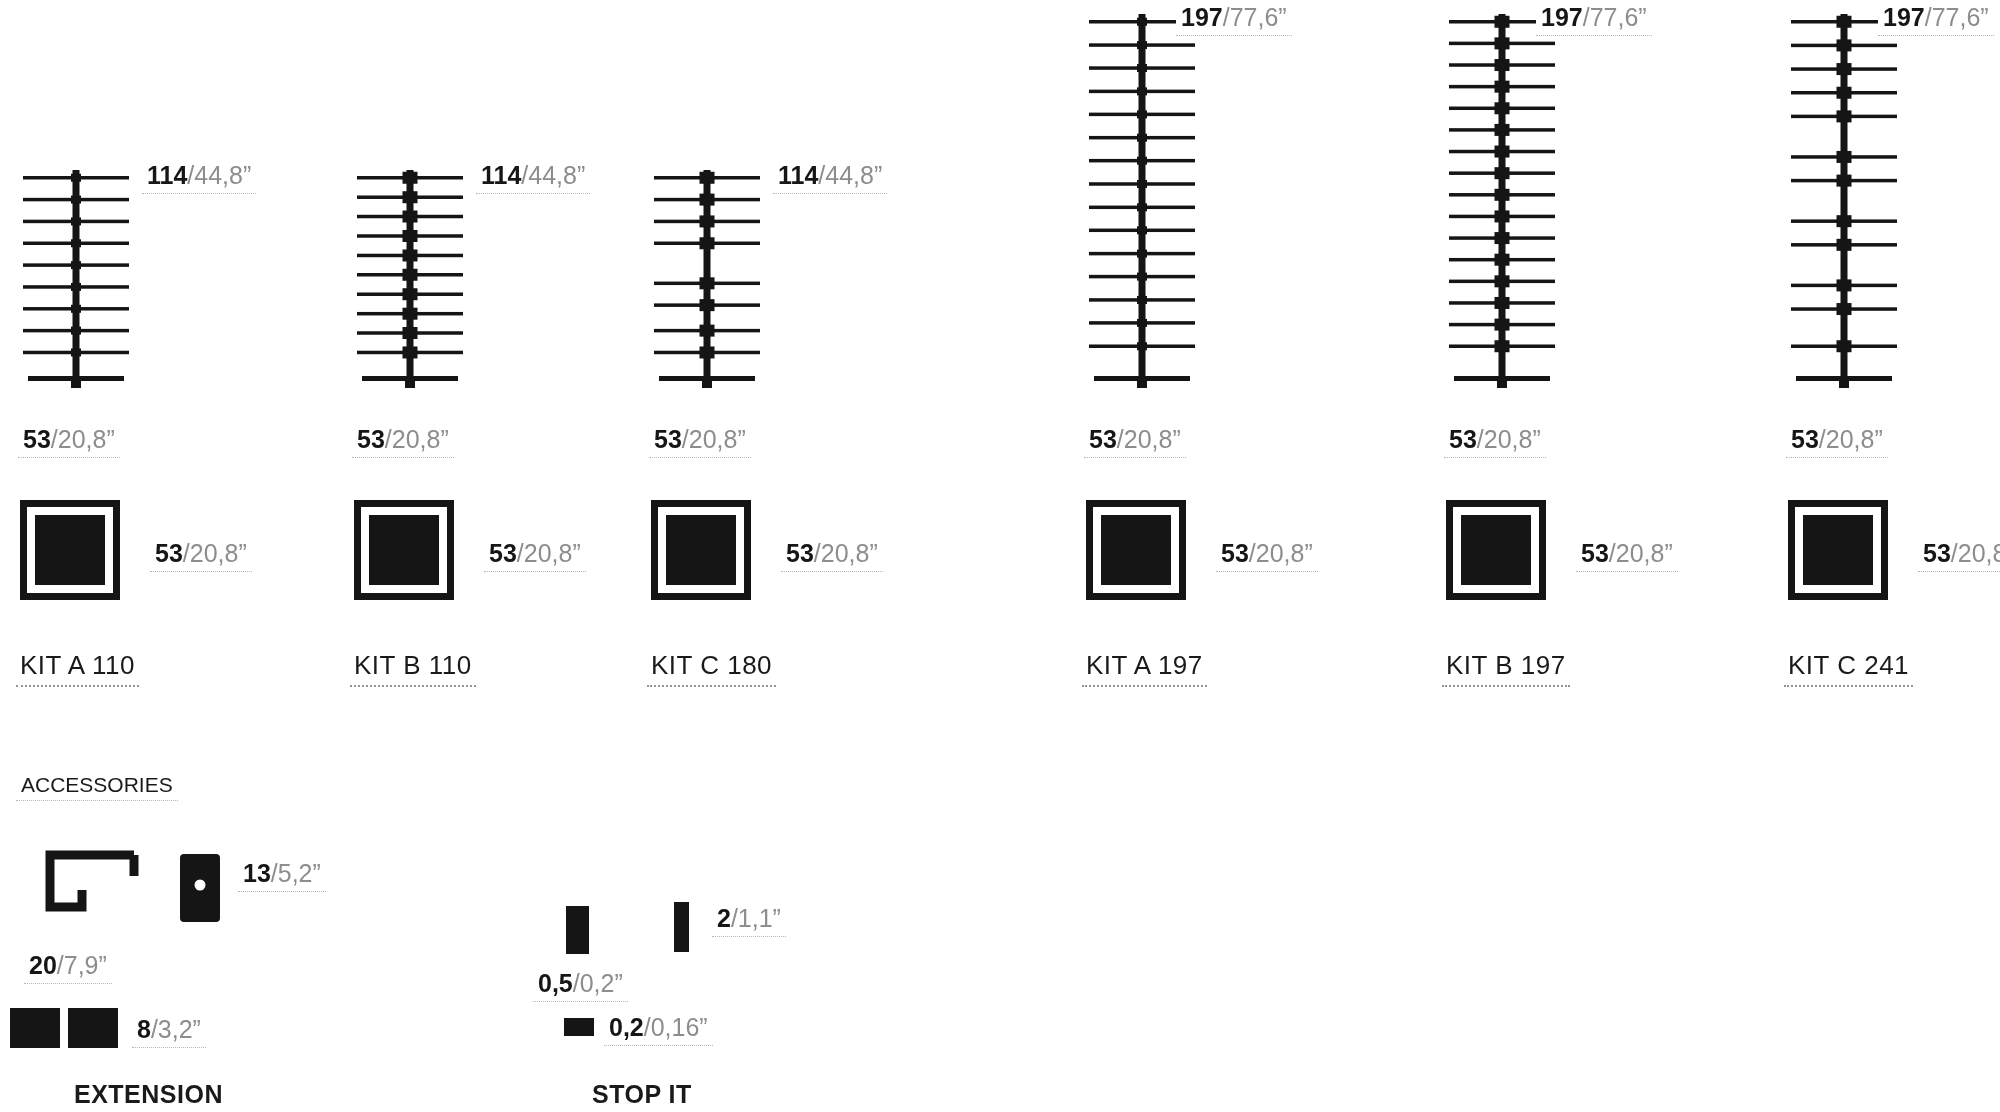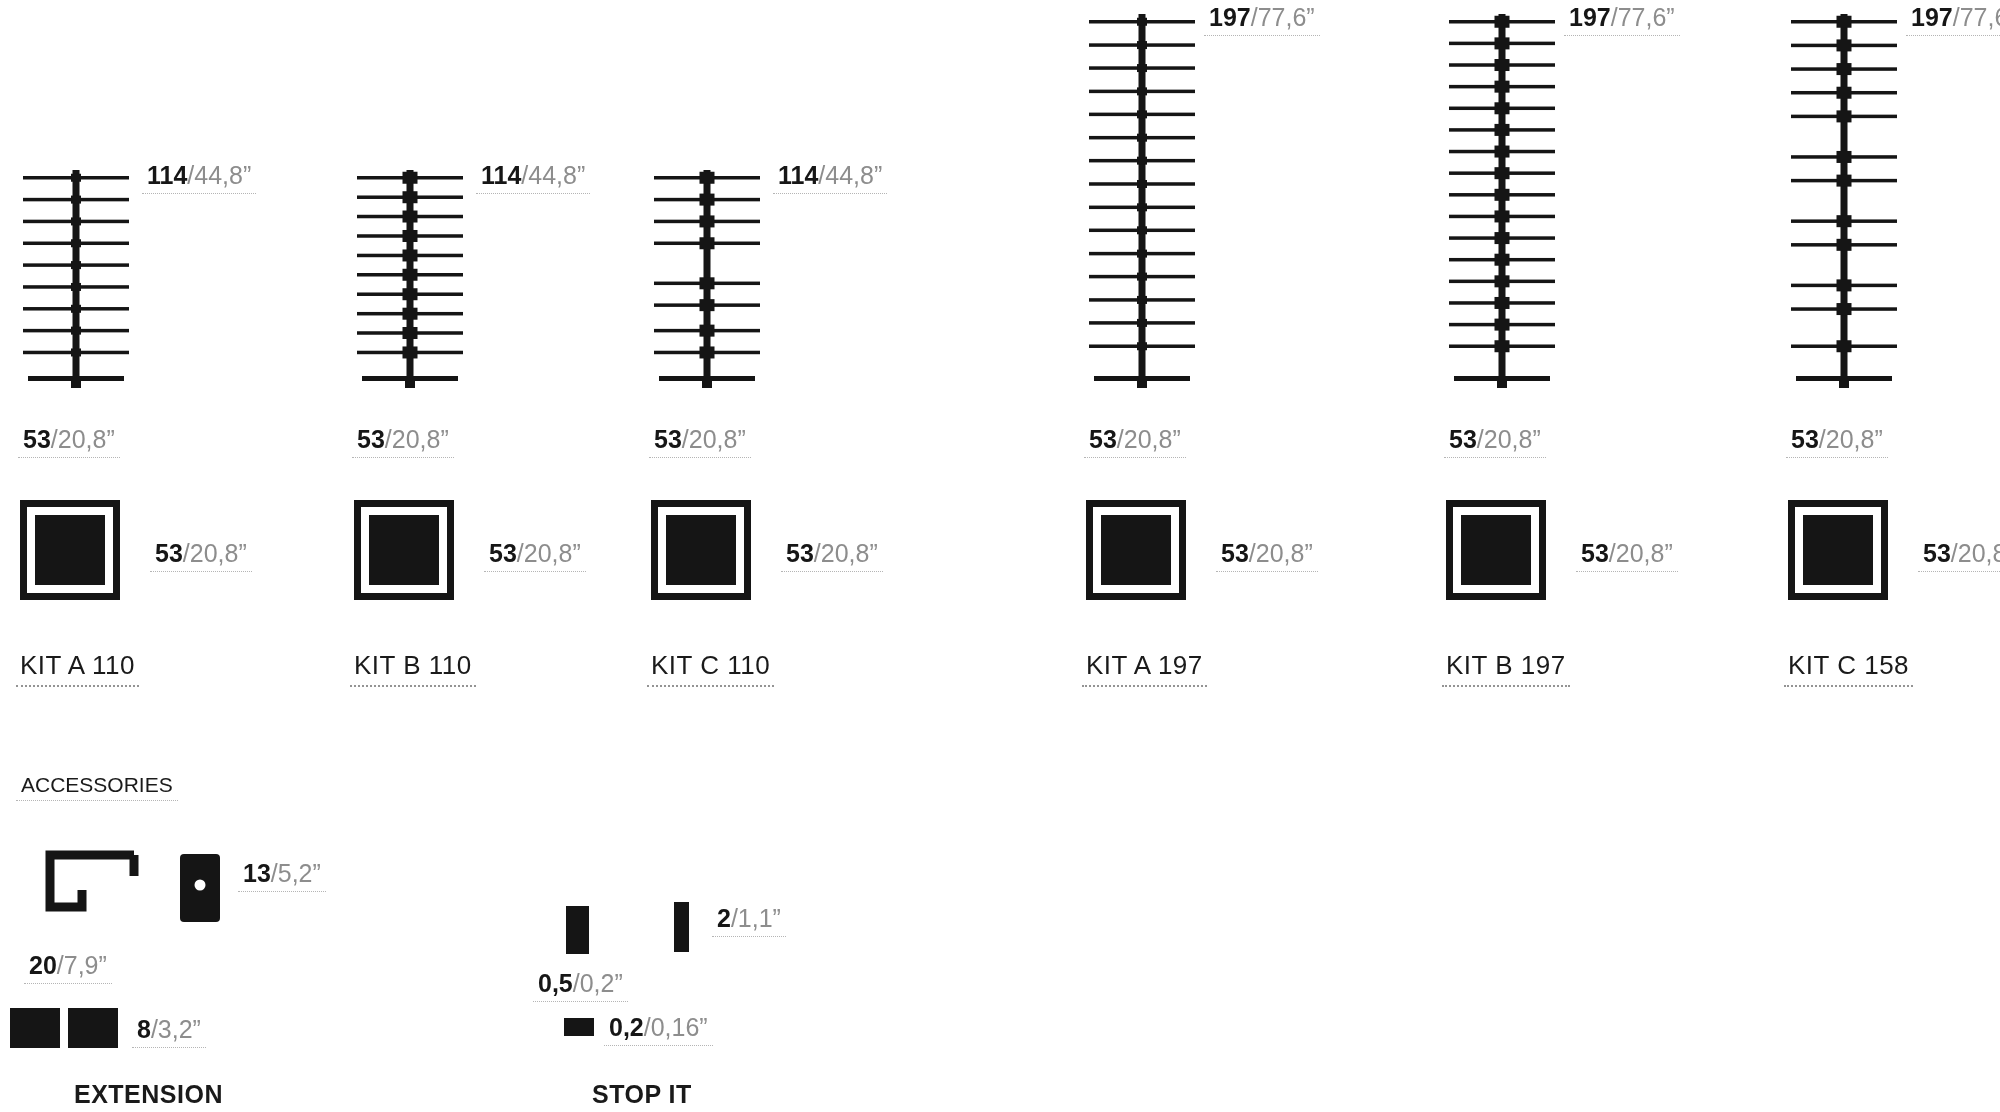--- a/index.html
+++ b/index.html
@@ -11,21 +11,21 @@
   .col-svg{position:absolute;left:0}
   .svg-short{top:166px}
   .svg-tall{top:10px}
 
   .dim{position:absolute;white-space:nowrap;font-size:25px;line-height:1.15;
        background:#fff;padding:1px 5px 3px;border-bottom:1px dotted #b5b5b5}
   .dim .cm{font-weight:bold;color:#161616}
   .dim .in{font-weight:normal;color:#8d8d8d}
 
   .hl-short{left:128px;top:160px}
-  .hl-tall{left:124px;top:2px}
+  .hl-tall{left:96px;top:2px}
   .width-label{left:4px;top:424px}
   .plan-label{left:136px;top:538px}
 
   .plan{position:absolute;left:6px;top:500px;width:100px;height:100px;
         border:7px solid #151515;padding:8px;background:#fff}
   .plan-inner{width:100%;height:100%;background:#151515}
 
   .kit-name{position:absolute;left:2px;top:650px;font-size:26px;font-weight:normal;
             letter-spacing:.5px;white-space:nowrap;background:#fff;
             padding:0 4px 4px;border-bottom:2px dotted #949494}
@@ -137,21 +137,21 @@
         <rect x="54.5" y="158.63" width="15" height="12" fill="#151515"></rect>
         <rect x="9" y="184.72" width="106" height="3.5" fill="#151515"></rect>
         <rect x="54.5" y="180.47" width="15" height="12" fill="#151515"></rect>
       </svg>
     <div class="dim hl-short"><span class="cm">114</span><span class="in">/44,8”</span></div>
     <div class="dim width-label"><span class="cm">53</span><span class="in">/20,8”</span></div>
     <div class="plan">
         <div class="plan-inner"></div>
       </div>
     <div class="dim plan-label"><span class="cm">53</span><span class="in">/20,8”</span></div>
-    <div class="kit-name">KIT C 110</div>
+    <div class="kit-name">KIT C 180</div>
   </div>
 
   <div class="kit" style="left:1080px">
     <svg class="col-svg svg-tall" width="150" height="380">
         <rect x="58.5" y="4" width="7" height="362" fill="#151515"></rect>
         <rect x="14" y="366" width="96" height="5" fill="#151515"></rect>
         <rect x="57" y="371" width="10" height="7" fill="#151515"></rect>
         <rect x="9" y="10" width="106" height="3.5" fill="#151515"></rect>
         <rect x="57" y="7.75" width="10" height="8" fill="#151515"></rect>
         <rect x="9" y="33.322" width="106" height="3.5" fill="#151515"></rect>
@@ -268,21 +268,21 @@
         <rect x="54.5" y="293.05" width="15" height="12" fill="#151515"></rect>
         <rect x="9" y="334.47999999999996" width="106" height="3.5" fill="#151515"></rect>
         <rect x="54.5" y="330.22999999999996" width="15" height="12" fill="#151515"></rect>
       </svg>
     <div class="dim hl-tall"><span class="cm">197</span><span class="in">/77,6”</span></div>
     <div class="dim width-label"><span class="cm">53</span><span class="in">/20,8”</span></div>
     <div class="plan">
         <div class="plan-inner"></div>
       </div>
     <div class="dim plan-label"><span class="cm">53</span><span class="in">/20,8”</span></div>
-    <div class="kit-name">KIT C 158</div>
+    <div class="kit-name">KIT C 241</div>
   </div>
 
   <div class="section-title" style="left:16px;top:772px">ACCESSORIES</div>
 
   <svg class="acc-svg" style="left:34px;top:846px" width="106" height="80">
     <path d="M100,9 H16 V61 H48 V44" stroke="#151515" stroke-width="9" fill="none"></path>
     <path d="M100,9 V30" stroke="#151515" stroke-width="9" fill="none"></path>
   </svg>
   <div class="dim" style="left:24px;top:950px"><span class="cm">20</span><span class="in">/7,9”</span></div>
 

